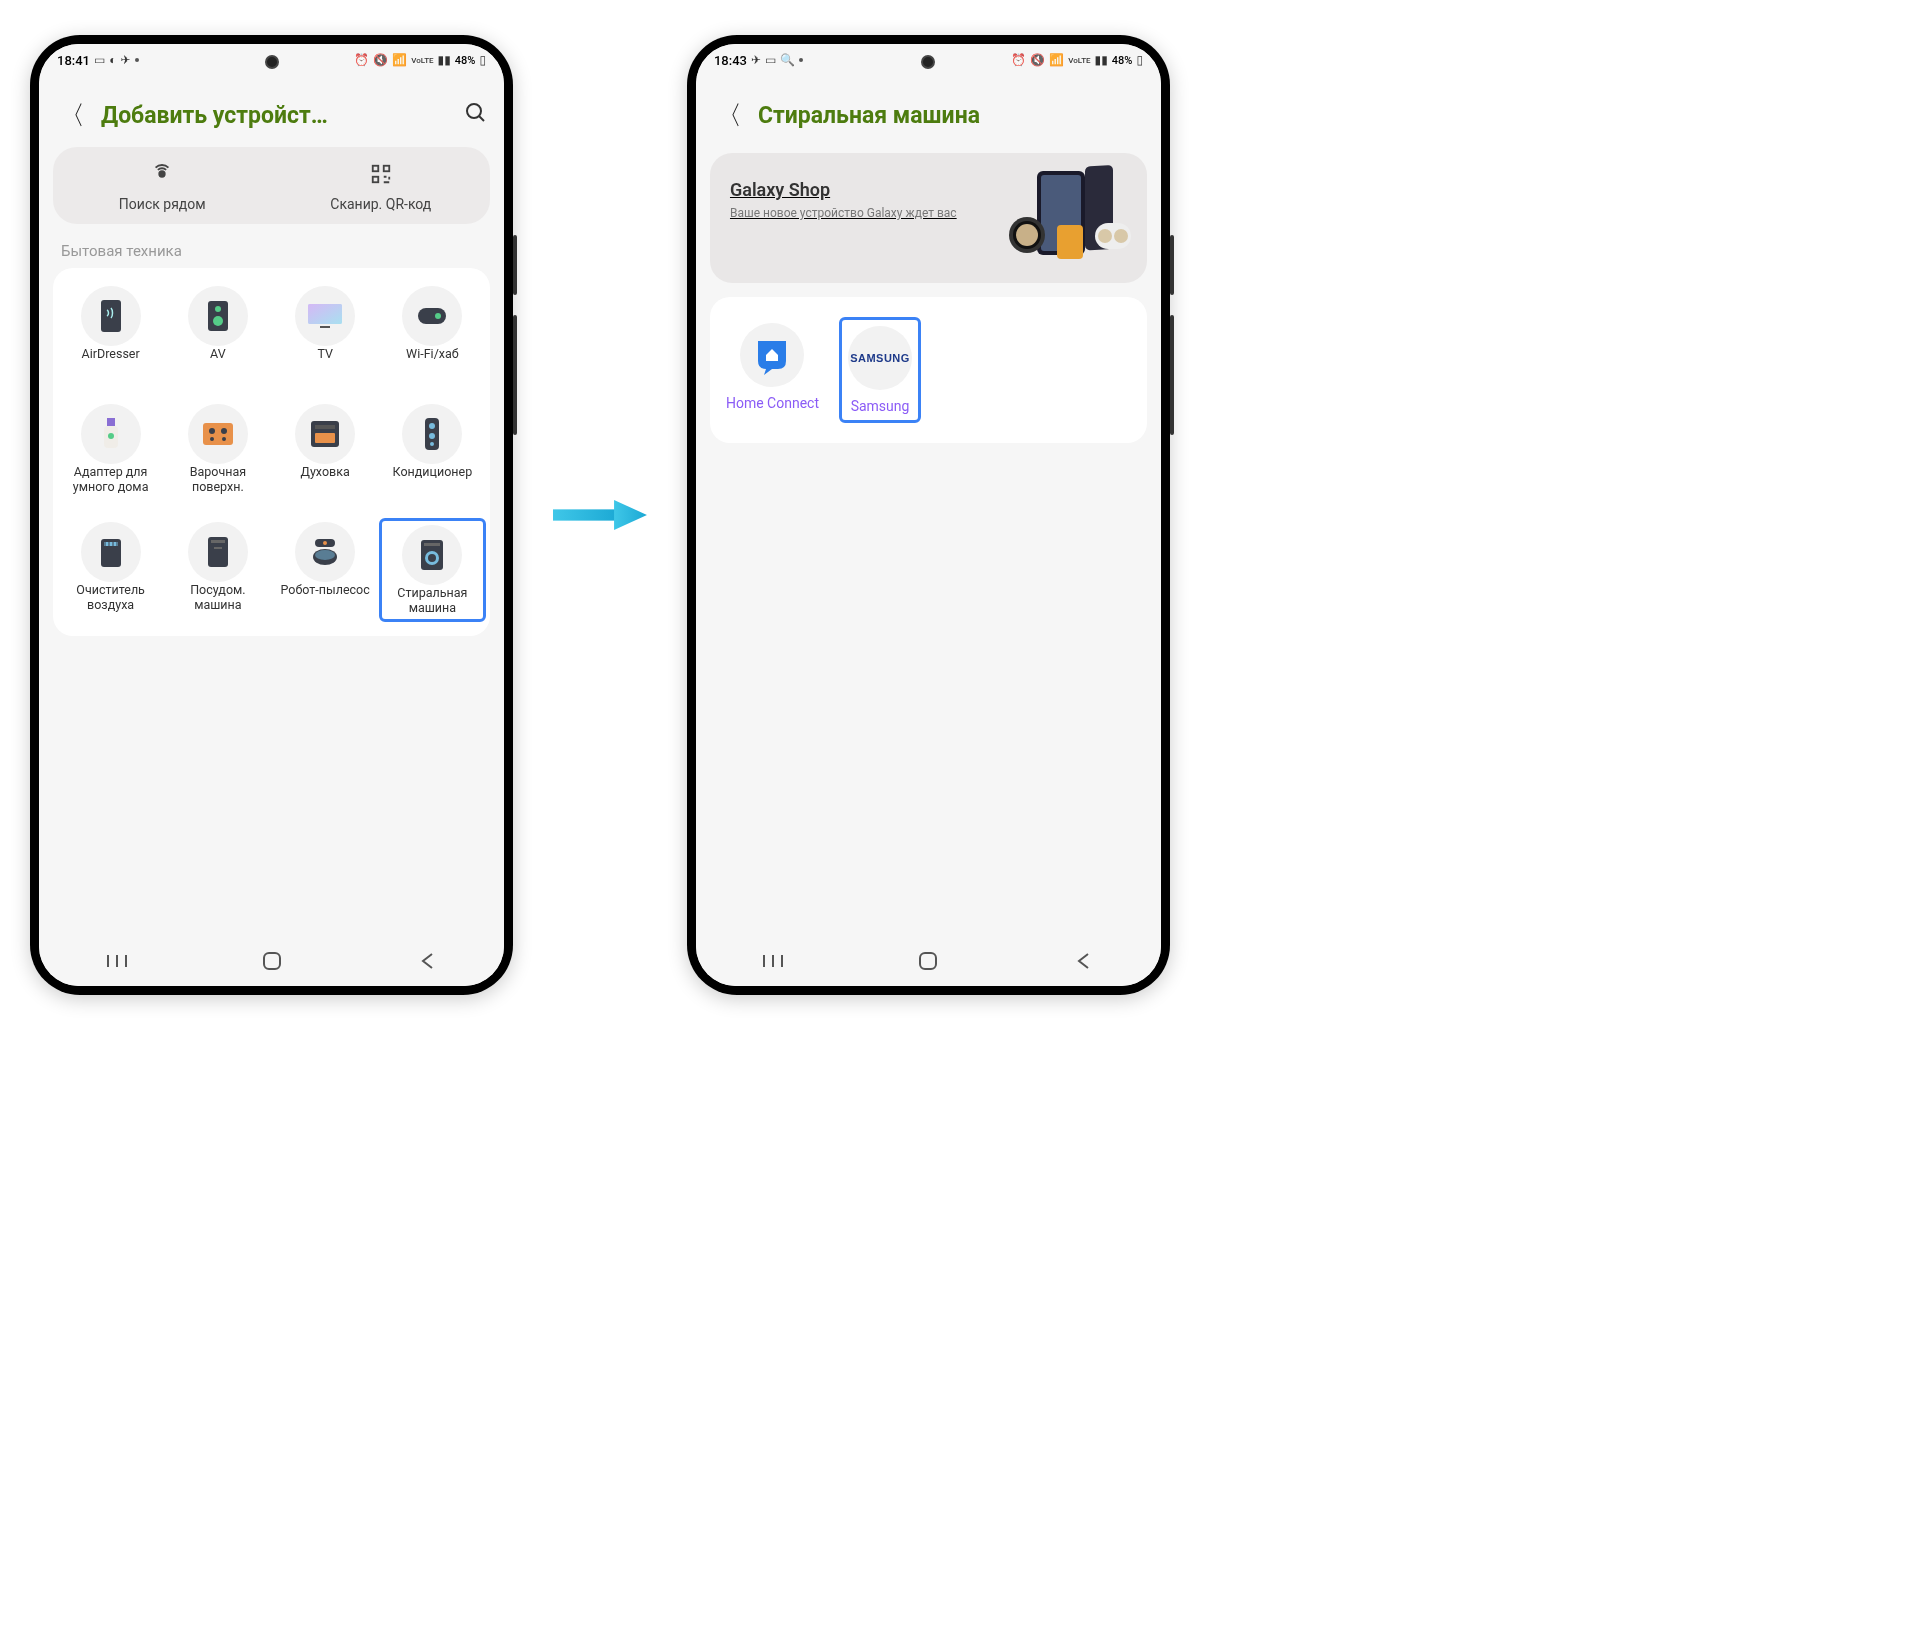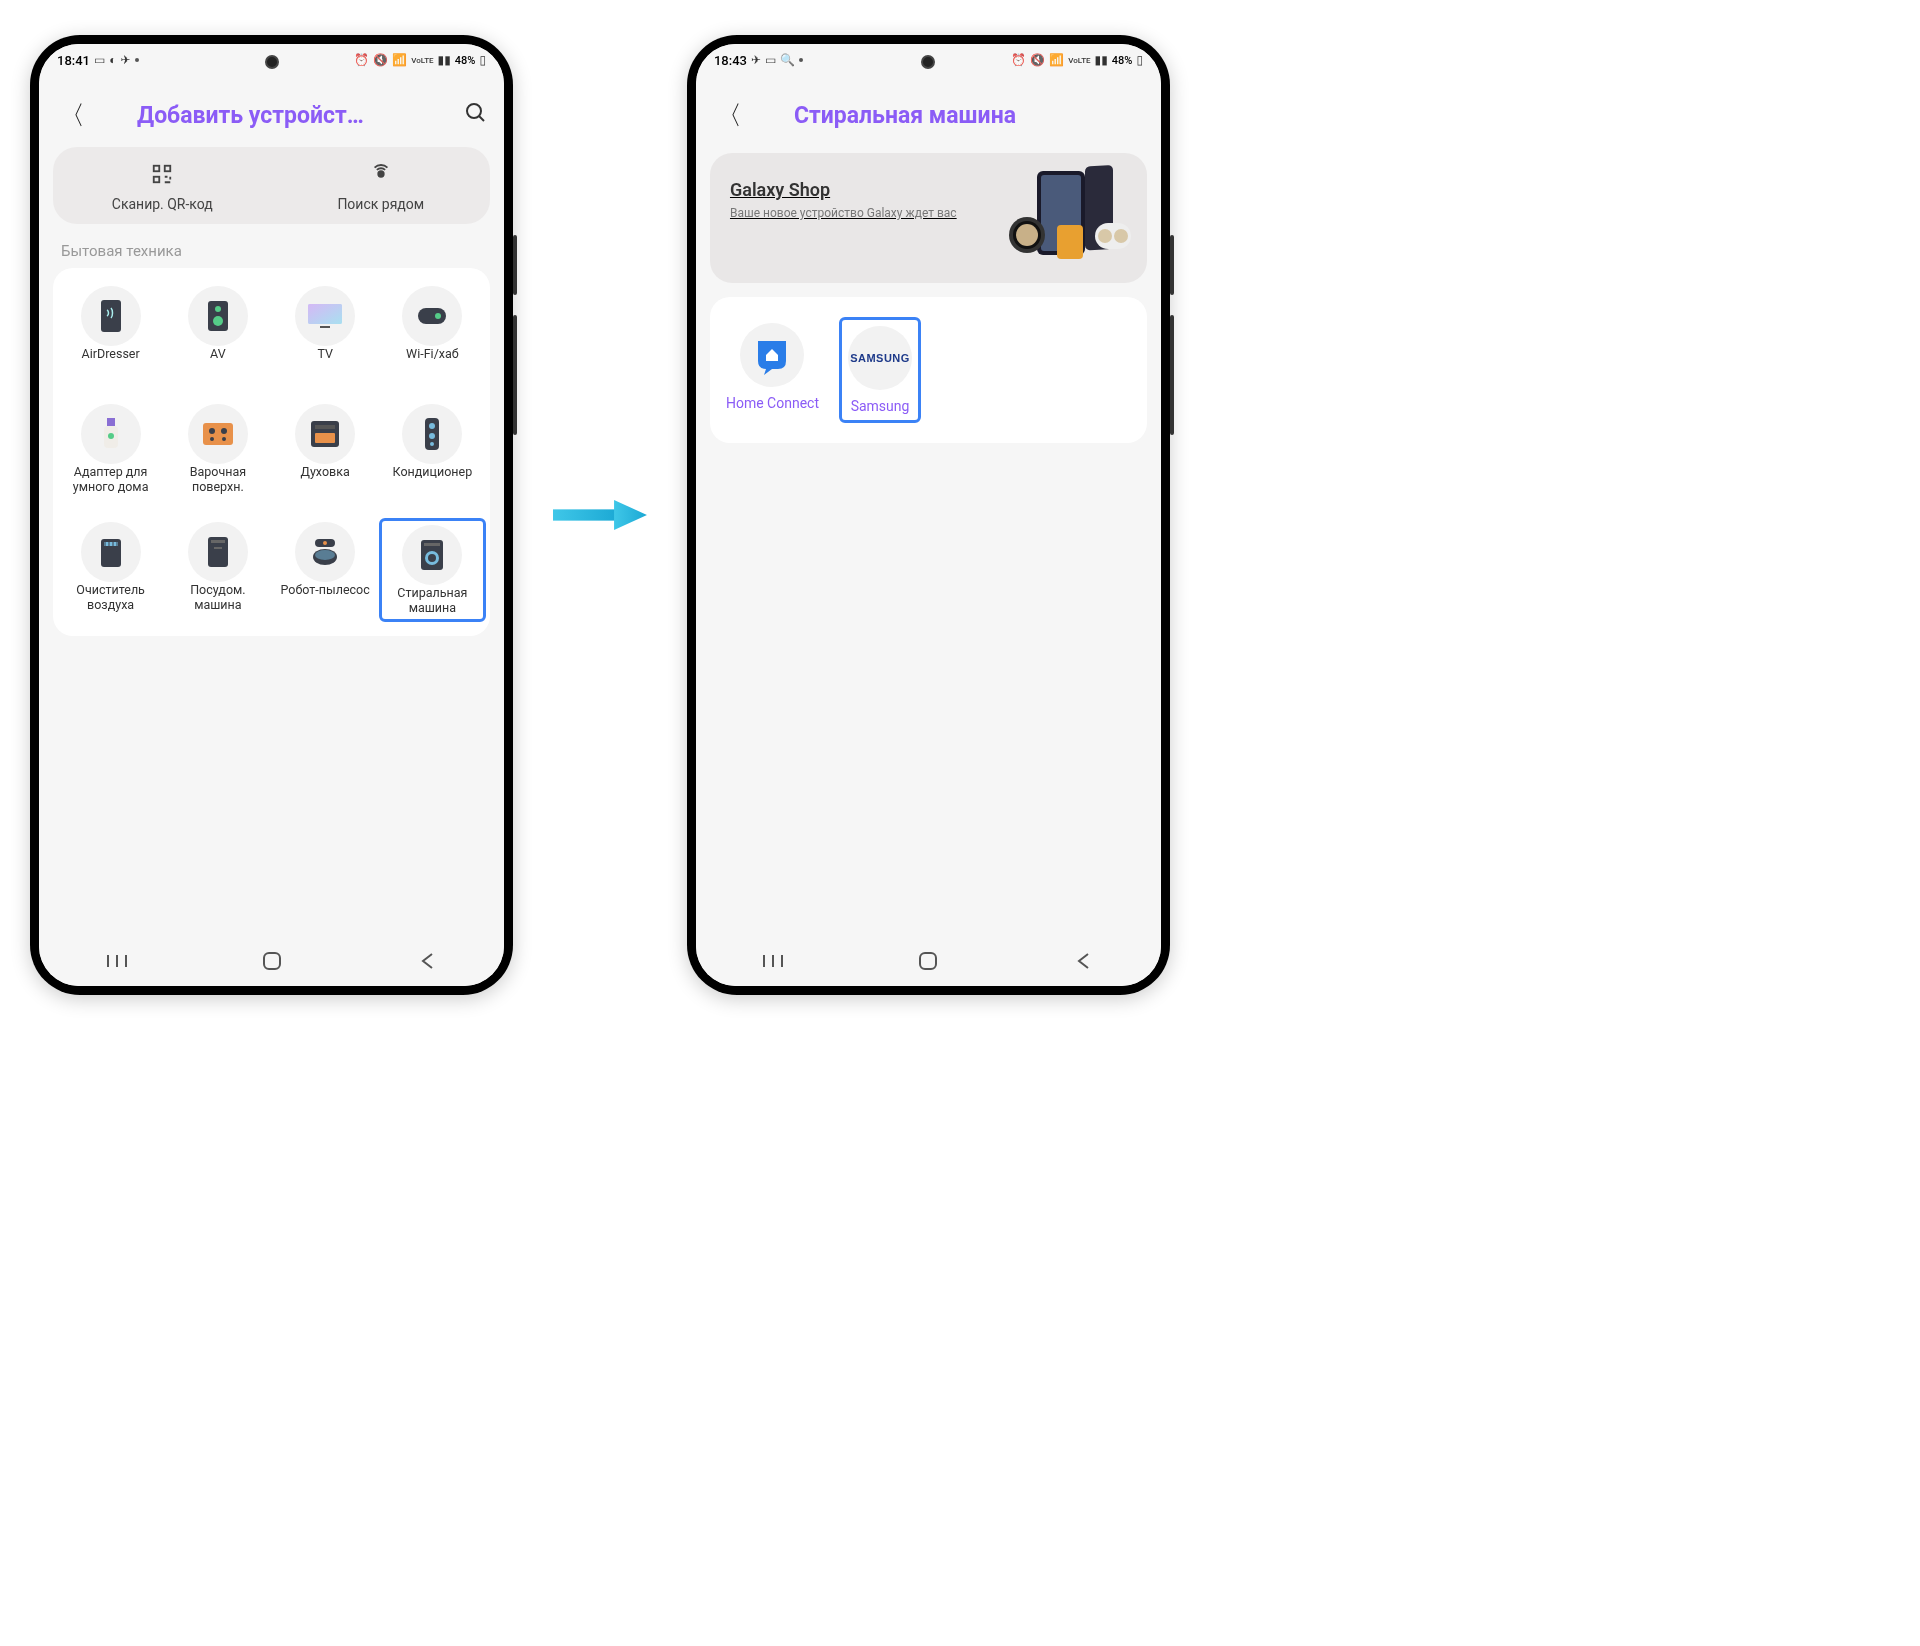--- a/index.html
+++ b/index.html
@@ -81,25 +81,24 @@
     font-size: 26px;
     font-weight: 300;
     color: #222;
     cursor: pointer;
     padding: 0 4px;
   }
   .page-title {
     flex: 1;
     font-size: 23px;
     font-weight: 700;
-    color: #8b5cf6;
+    color: #4d7c0f;
     white-space: nowrap;
     overflow: hidden;
     text-overflow: ellipsis;
-    margin-left: 36px;
   }
   .search-btn {
     font-size: 22px;
     cursor: pointer;
     stroke: #333;
   }
   
   .top-actions {
     margin: 0 14px 14px;
     display: flex;
@@ -277,36 +276,36 @@
             <circle cx="10" cy="10" r="7"></circle>
             <line x1="20" y1="20" x2="15" y2="15"></line>
           </svg>
       </span>
     </div>
 
     <div class="top-actions">
       <div class="top-action">
         <span class="top-action-icon">
           <svg width="22" height="22" viewBox="0 0 24 24" fill="none" stroke="#444" stroke-width="2">
+              <circle cx="12" cy="12" r="3" fill="#444"></circle>
+              <path d="M5 5a10 10 0 0 1 14 0M7.5 7.5a6.5 6.5 0 0 1 9 0"></path>
+            </svg>
+        </span>
+        <span class="top-action-label">Поиск рядом</span>
+      </div>
+      <div class="top-action">
+        <span class="top-action-icon">
+          <svg width="22" height="22" viewBox="0 0 24 24" fill="none" stroke="#444" stroke-width="2">
               <rect x="3" y="3" width="6" height="6"></rect>
               <rect x="15" y="3" width="6" height="6"></rect>
               <rect x="3" y="15" width="6" height="6"></rect>
               <path d="M15 15h3M15 21h6M21 15v3"></path>
             </svg>
         </span>
         <span class="top-action-label">Сканир. QR-код</span>
-      </div>
-      <div class="top-action">
-        <span class="top-action-icon">
-          <svg width="22" height="22" viewBox="0 0 24 24" fill="none" stroke="#444" stroke-width="2">
-              <circle cx="12" cy="12" r="3" fill="#444"></circle>
-              <path d="M5 5a10 10 0 0 1 14 0M7.5 7.5a6.5 6.5 0 0 1 9 0"></path>
-            </svg>
-        </span>
-        <span class="top-action-label">Поиск рядом</span>
       </div>
     </div>
 
 
     <div class="section-label">Бытовая техника</div>
 
     <div class="device-grid">
       <div class="device-item">
         <div class="device-icon-circle">
             <svg width="28" height="36" viewBox="0 0 28 36">

